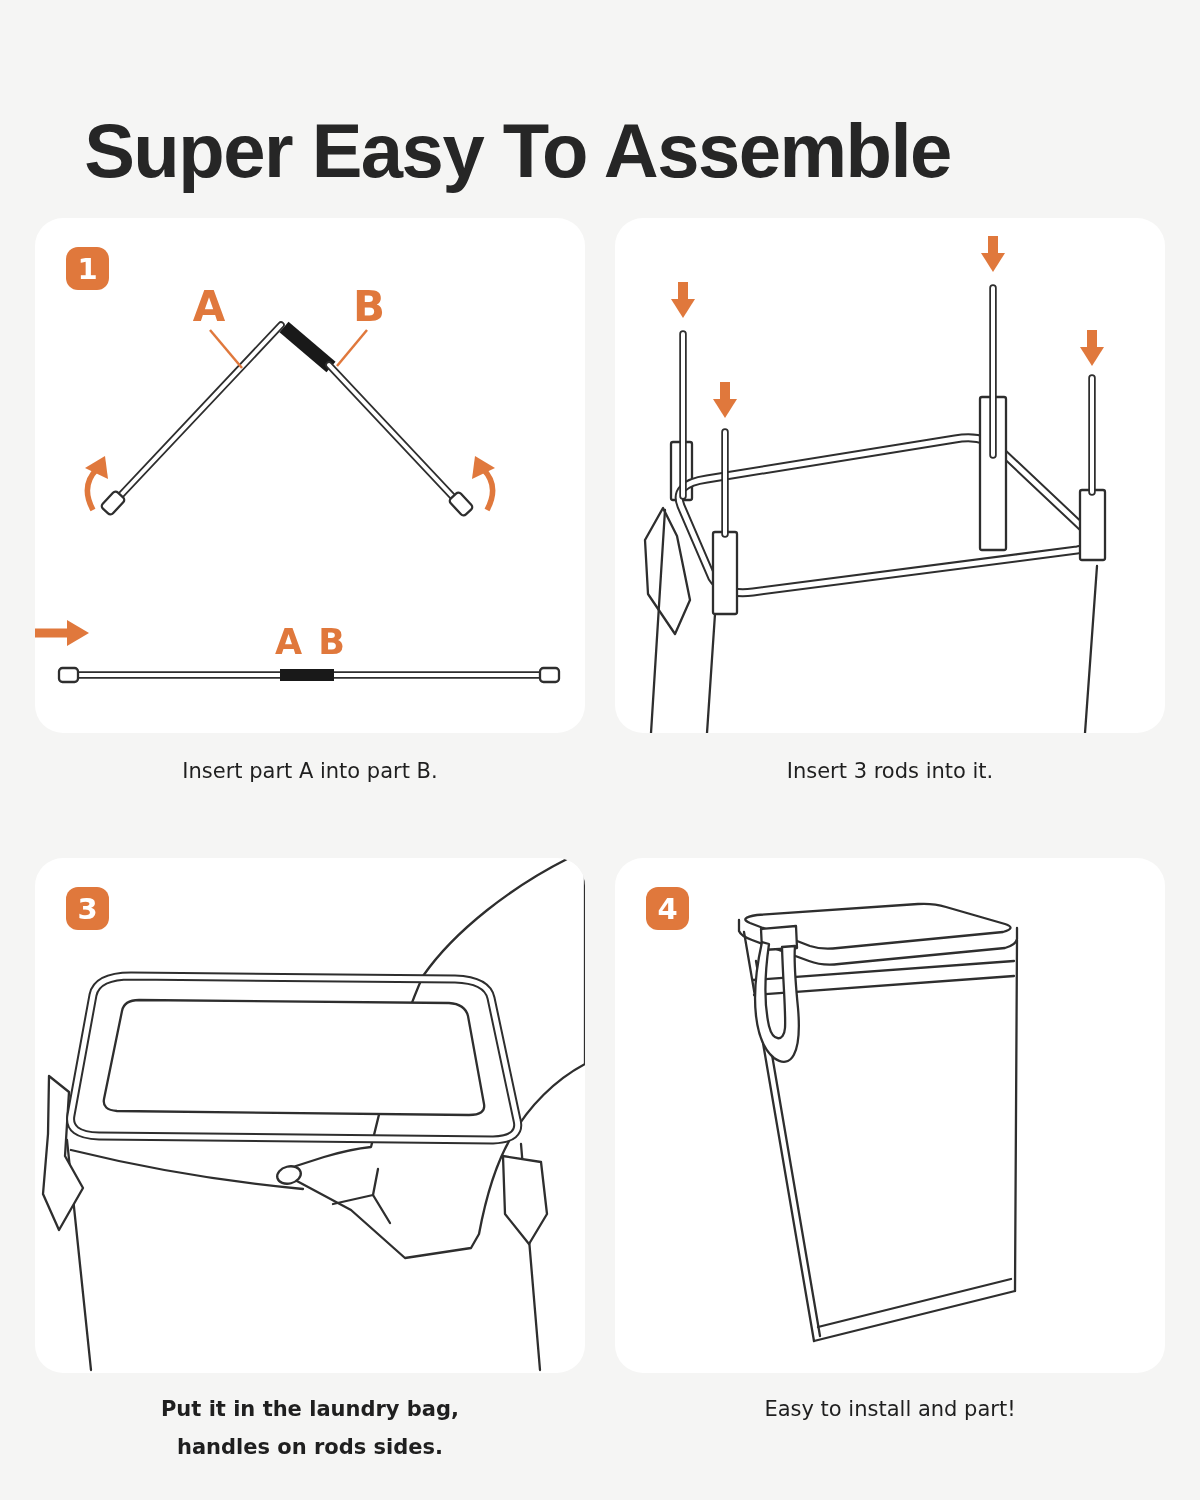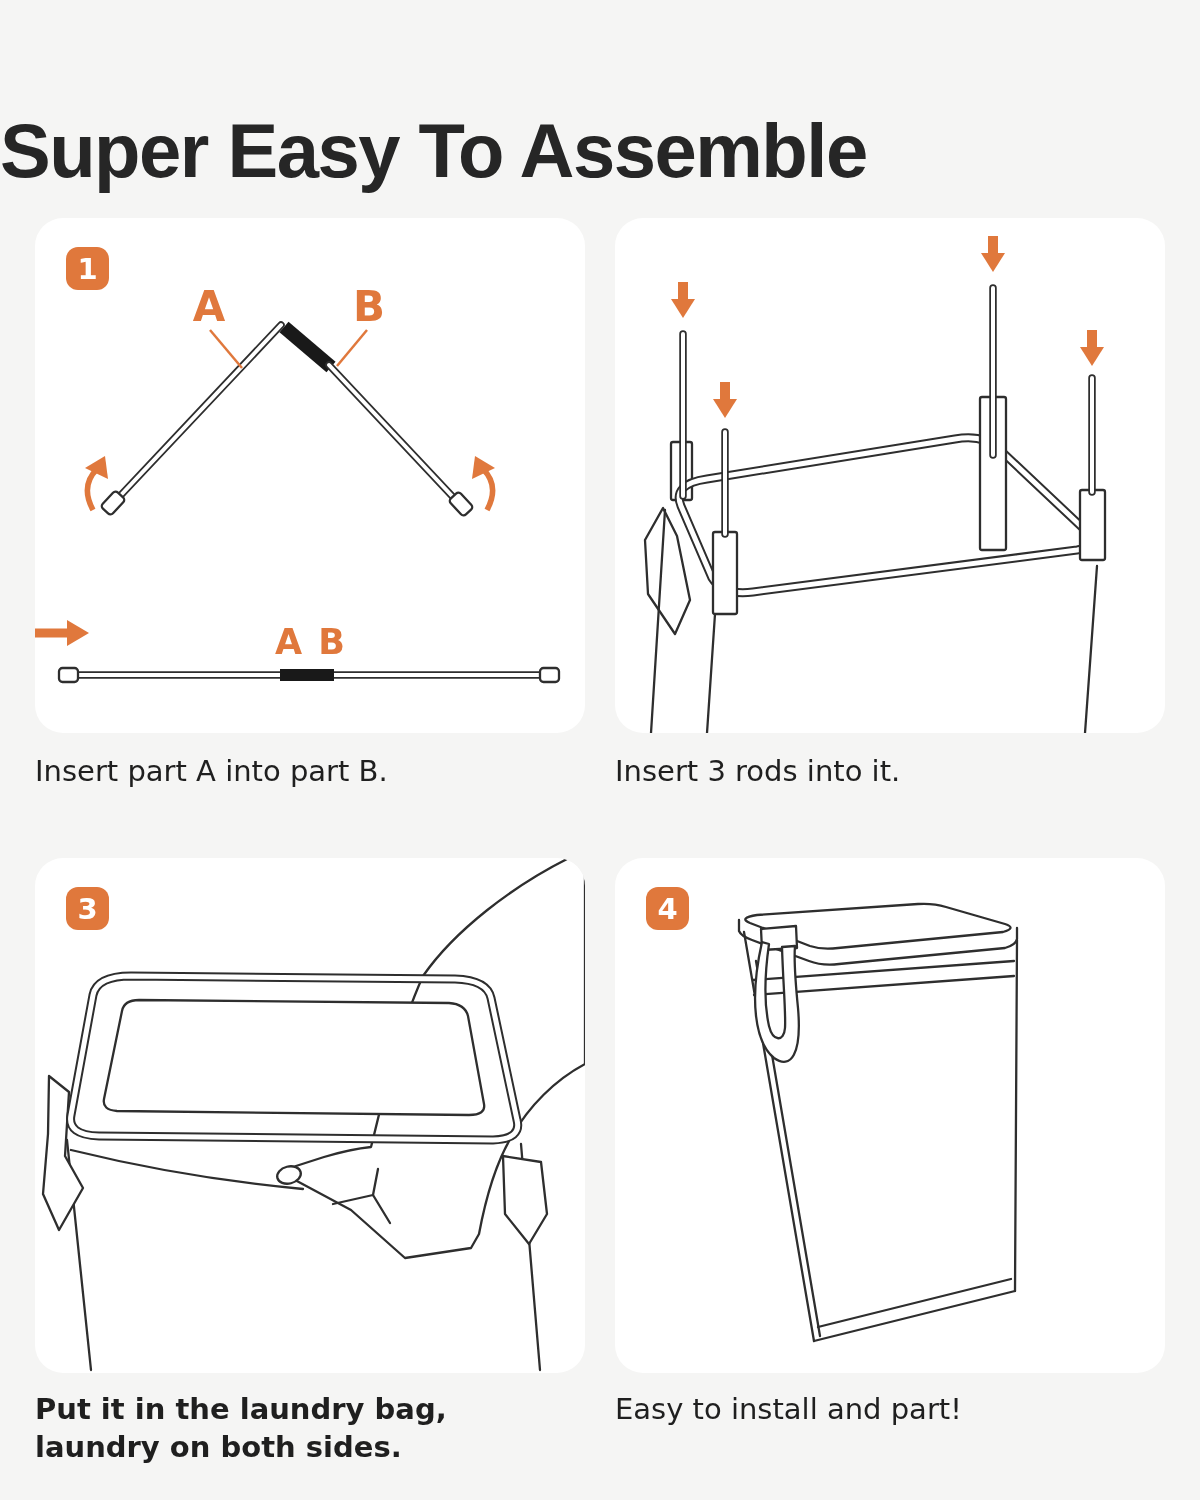--- a/index.html
+++ b/index.html
@@ -6,40 +6,40 @@
     --background:#F5F5F4; --card:#FFFFFF; --accent_orange:#E0783C;
     --line_art:#2E2E2E; --title_text:#262626; --caption_text:#1F1F1F;
   }
   html,body{margin:0;padding:0;}
   body{
     width:1200px;height:1500px;position:relative;overflow:hidden;
     background:var(--background);
     font-family:"DejaVu Sans","Liberation Sans",sans-serif;
   }
   .page-title{
-    position:absolute;top:56px;left:0;width:1035px;
+    position:absolute;top:56px;left:0;width:1035px;text-align:center;
     font-family:"Liberation Sans",sans-serif;font-weight:bold;
     font-size:76px;letter-spacing:-1.5px;color:var(--title_text);
   }
   .card{
     position:absolute;width:550px;height:515px;background:var(--card);
     border-radius:28px;overflow:hidden;
   }
   .card svg{position:absolute;left:0;top:0;}
   .card1{left:35px;top:218px;}  .card2{left:615px;top:218px;}
   .card3{left:35px;top:858px;}  .card4{left:615px;top:858px;}
   .badge{
     position:absolute;left:31px;top:29px;width:43px;height:43px;
     background:var(--accent_orange);border-radius:12px;
     display:flex;align-items:center;justify-content:center;
     color:#fff;font-weight:bold;font-size:29px;z-index:5;
   }
   .caption{
-    position:absolute;width:550px;
-    color:var(--caption_text);font-size:29px;line-height:38px;
+    position:absolute;width:550px;text-align:center;
+    color:var(--caption_text);font-size:21px;line-height:38px;
   }
   .cap1{left:35px;top:752px;}  .cap2{left:615px;top:752px;}
   .cap3{left:35px;top:1390px;font-weight:bold;} .cap4{left:615px;top:1390px;}
   .part-label{
     position:absolute;width:50px;text-align:center;
     color:var(--accent_orange);font-weight:bold;font-size:42px;z-index:4;
   }
   .label-a{left:149px;top:64px;} .label-b{left:309px;top:64px;}
   .formula{
     position:absolute;left:0;top:402px;width:550px;height:44px;z-index:4;
@@ -230,15 +230,15 @@
       <path class="sf" d="M 146 71 L 181 68 L 182 90 L 147 92 Z"></path>
       <path class="sf" d="M 147 84 C 134 142 140 184 159 200 C 176 212 187 196 183 150 C 180 120 179 100 180 88 L 167 89 C 168 124 171 156 170 170 C 169 184 158 184 154 168 C 149 146 150 114 154 86 Z"></path>
     </g>
   </svg>
 </section>
 
 <div class="caption cap1">Insert part A into part B.</div>
 <div class="caption cap2">Insert 3 rods into it.</div>
 <div class="caption cap3">
   <div>Put it in the laundry bag,</div>
-  <div>laundry on both sides.</div>
+  <div>handles on rods sides.</div>
 </div>
 <div class="caption cap4">Easy to install and part!</div>
 
 </body></html>

